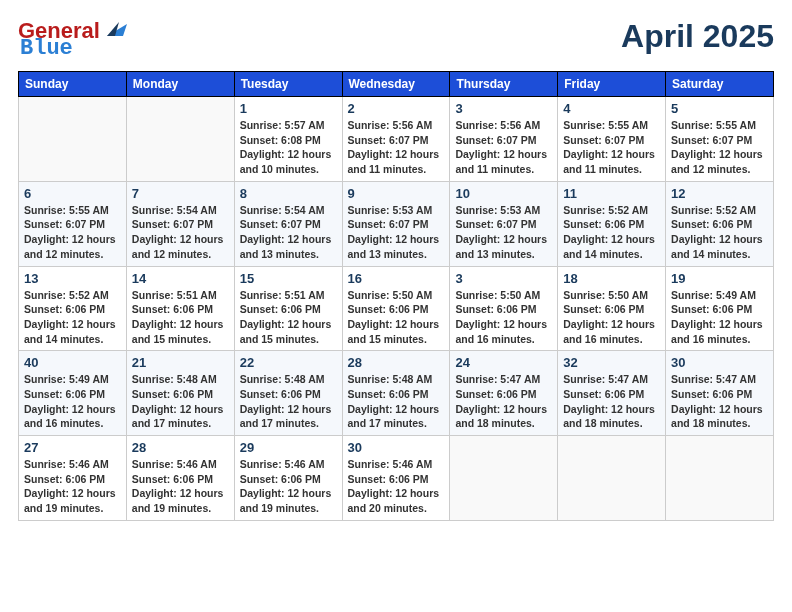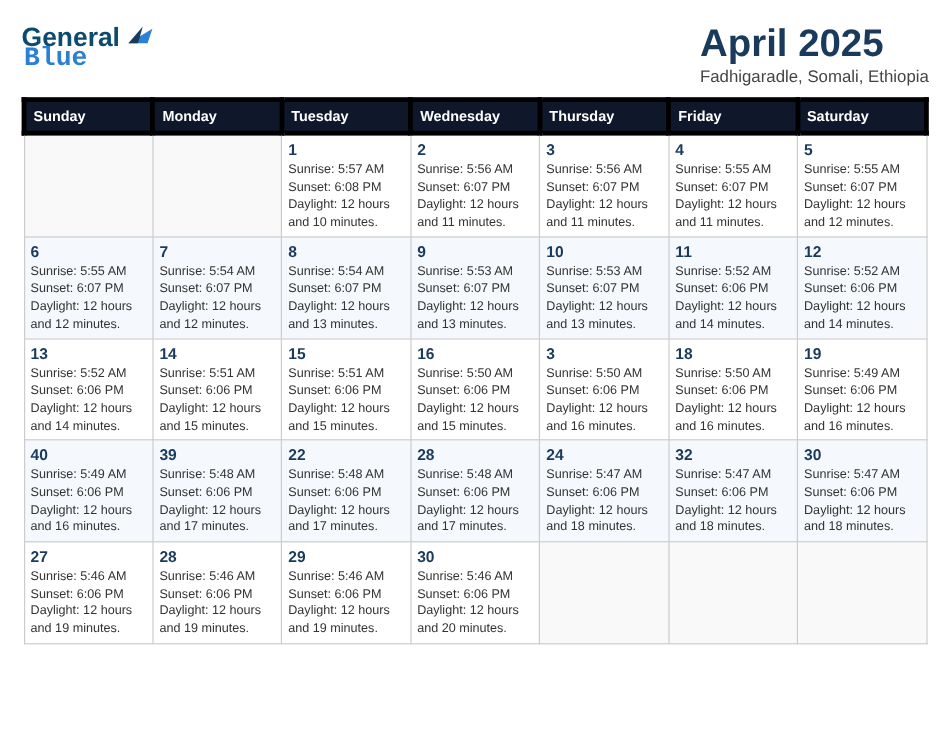--- a/index.html
+++ b/index.html
@@ -38,27 +38,27 @@
       font-size: 14px;
       color: #444;
       font-weight: normal;
     }
     .calendar {
       width: 100%;
       border-collapse: collapse;
       font-size: 11px;
     }
     .calendar thead tr th {
-      background: #0f172a;
+      background: #1d4ed8;
       color: #fff;
       text-align: left;
       padding: 5px 6px;
       font-size: 12px;
       font-weight: bold;
-      border: 4px solid #000000;
+      border: 1px solid #000000;
     }
     .calendar tbody tr td {
       vertical-align: top;
       padding: 4px 5px;
       border: 1px solid #ccc;
       width: 108px;
       min-height: 80px;
       background: #fff;
     }
     .calendar tbody tr td.empty {
@@ -68,46 +68,46 @@
       font-size: 13px;
       font-weight: bold;
       color: #1a3a5c;
       display: block;
       margin-bottom: 2px;
     }
     .day-info {
       color: #333;
       font-size: 10.5px;
       line-height: 1.4;
+      font-weight: bold;
     }
     .calendar tbody tr:nth-child(even) td {
       background: #f5f8fc;
     }
     .calendar tbody tr:nth-child(even) td.empty {
       background: #f0f0f0;
     }
   </style>
 </head>
 <body>
 
 <div class="page">
   <div class="header">
     <div class="logo">
       <div style="display:flex;align-items:center;">
-        <span style="font-size:22px;font-weight:bold;color:#0c4a6e;">General</span>
+        <span style="font-size:22px;font-weight:bold;color:#b91c1c;">General</span>
         <svg width="28" height="22" viewBox="0 0 28 22" style="margin-left:1px;margin-top:-4px;">
           <polygon points="6,18 26,6 22,18" fill="#2b7fd4"></polygon>
           <polygon points="6,18 18,4 14,18" fill="#1a3a5c"></polygon>
         </svg>
       </div>
       <span style="font-size:22px;font-weight:bold;color:#2b7fd4;margin-top:-8px;margin-left:2px;font-family:Liberation Mono, monospace;">Blue</span>
     </div>
     <div class="title-block">
       <h1>April 2025</h1>
-      <h2>Fadhigaradle, Somali, Ethiopia</h2>
     </div>
   </div>
 
   <table class="calendar">
     <thead>
       <tr>
       <th>Sunday</th>
           <th>Monday</th>
           <th>Tuesday</th>
           <th>Wednesday</th>
@@ -240,21 +240,21 @@
           </td>
         </tr>
         <tr>
           <td>
             <span class="day-num">40</span>
             <div class="day-info" style="white-space: pre-line;">Sunrise: 5:49 AM
 Sunset: 6:06 PM
 Daylight: 12 hours and 16 minutes.</div>
           </td>
           <td>
-            <span class="day-num">39</span>
+            <span class="day-num">21</span>
             <div class="day-info" style="white-space: pre-line;">Sunrise: 5:48 AM
 Sunset: 6:06 PM
 Daylight: 12 hours and 17 minutes.</div>
           </td>
           <td>
             <span class="day-num">22</span>
             <div class="day-info" style="white-space: pre-line;">Sunrise: 5:48 AM
 Sunset: 6:06 PM
 Daylight: 12 hours and 17 minutes.</div>
           </td>

